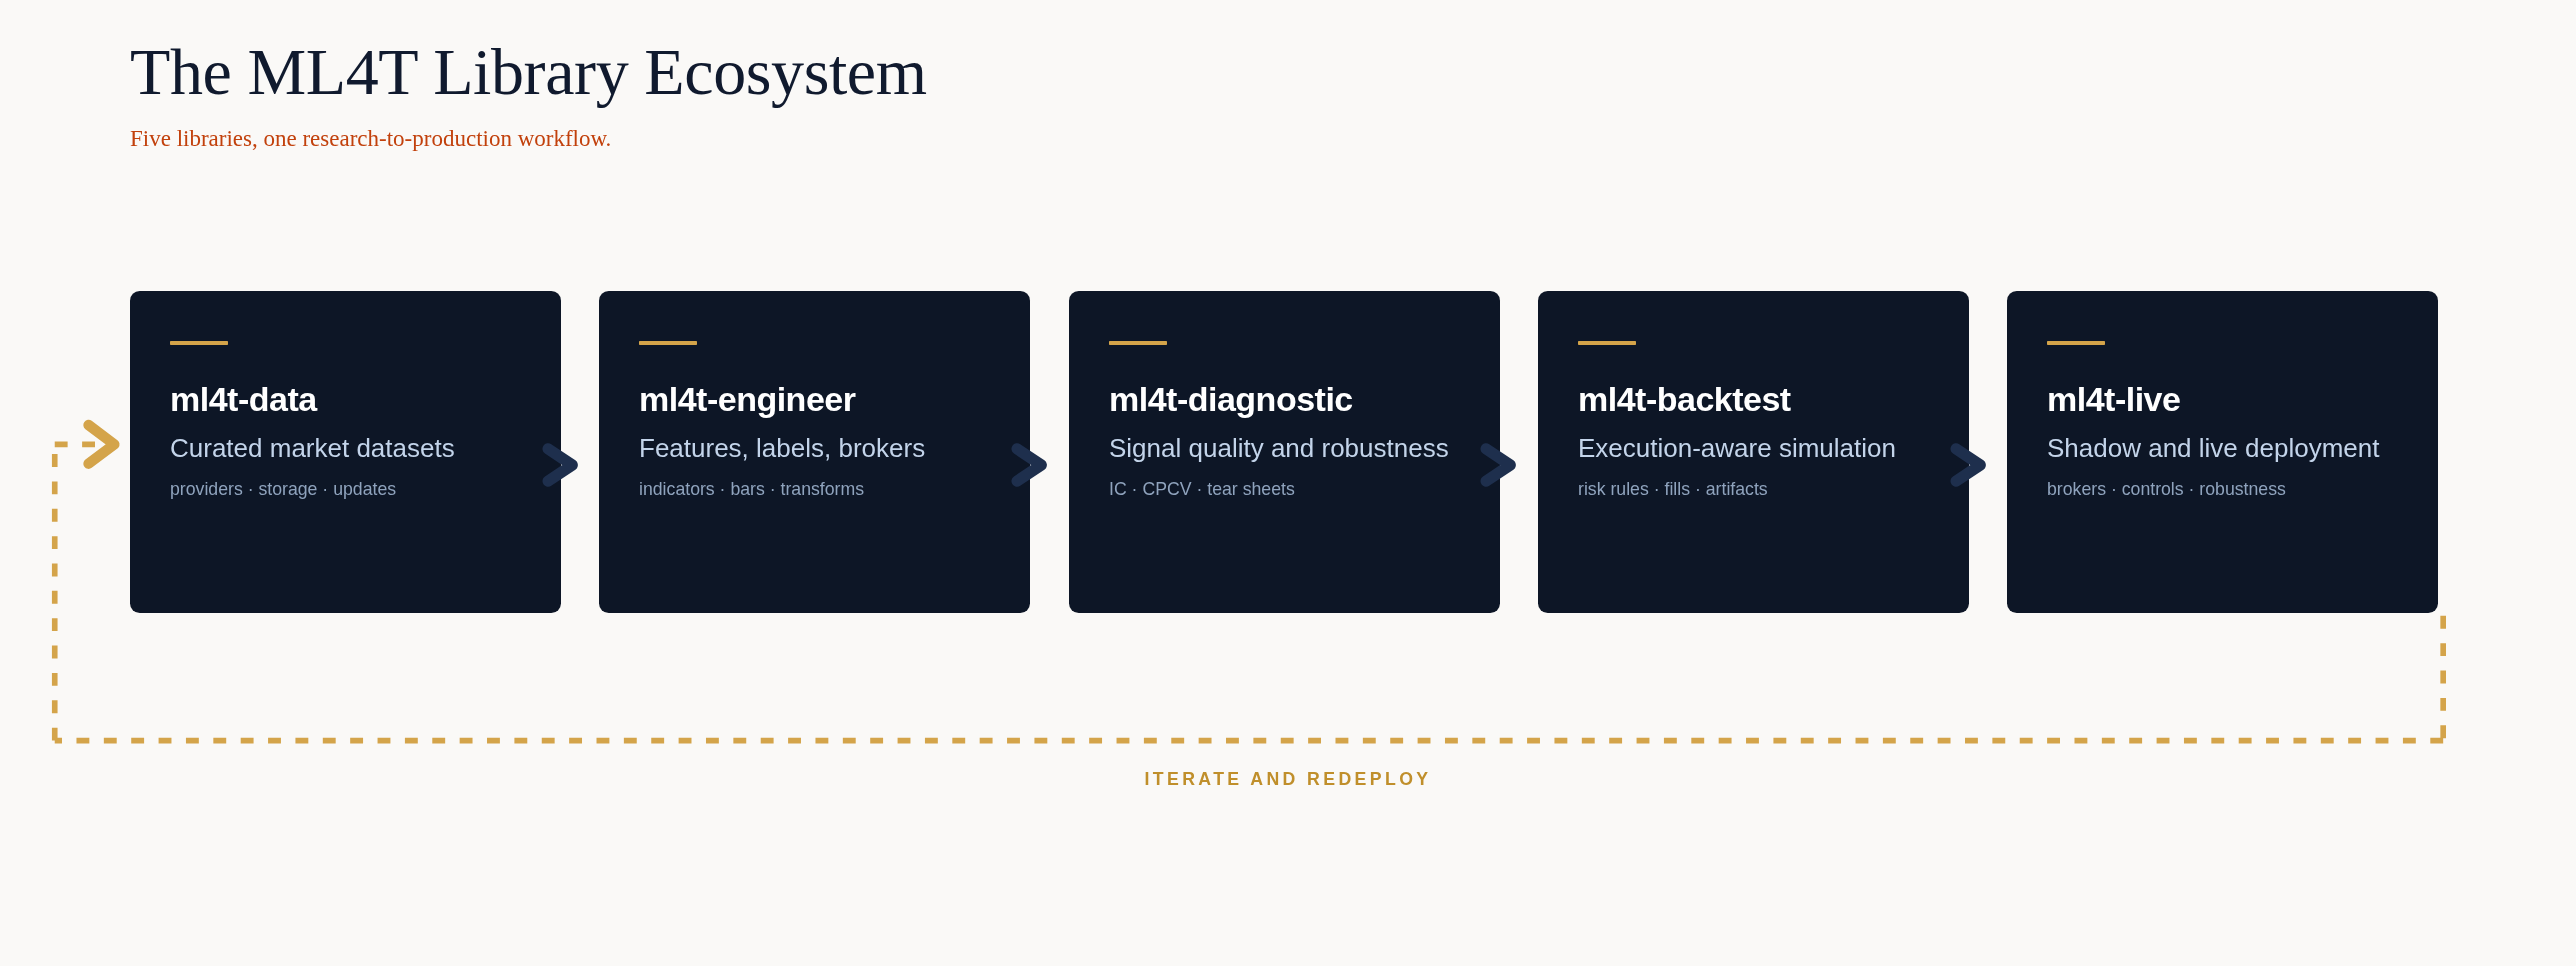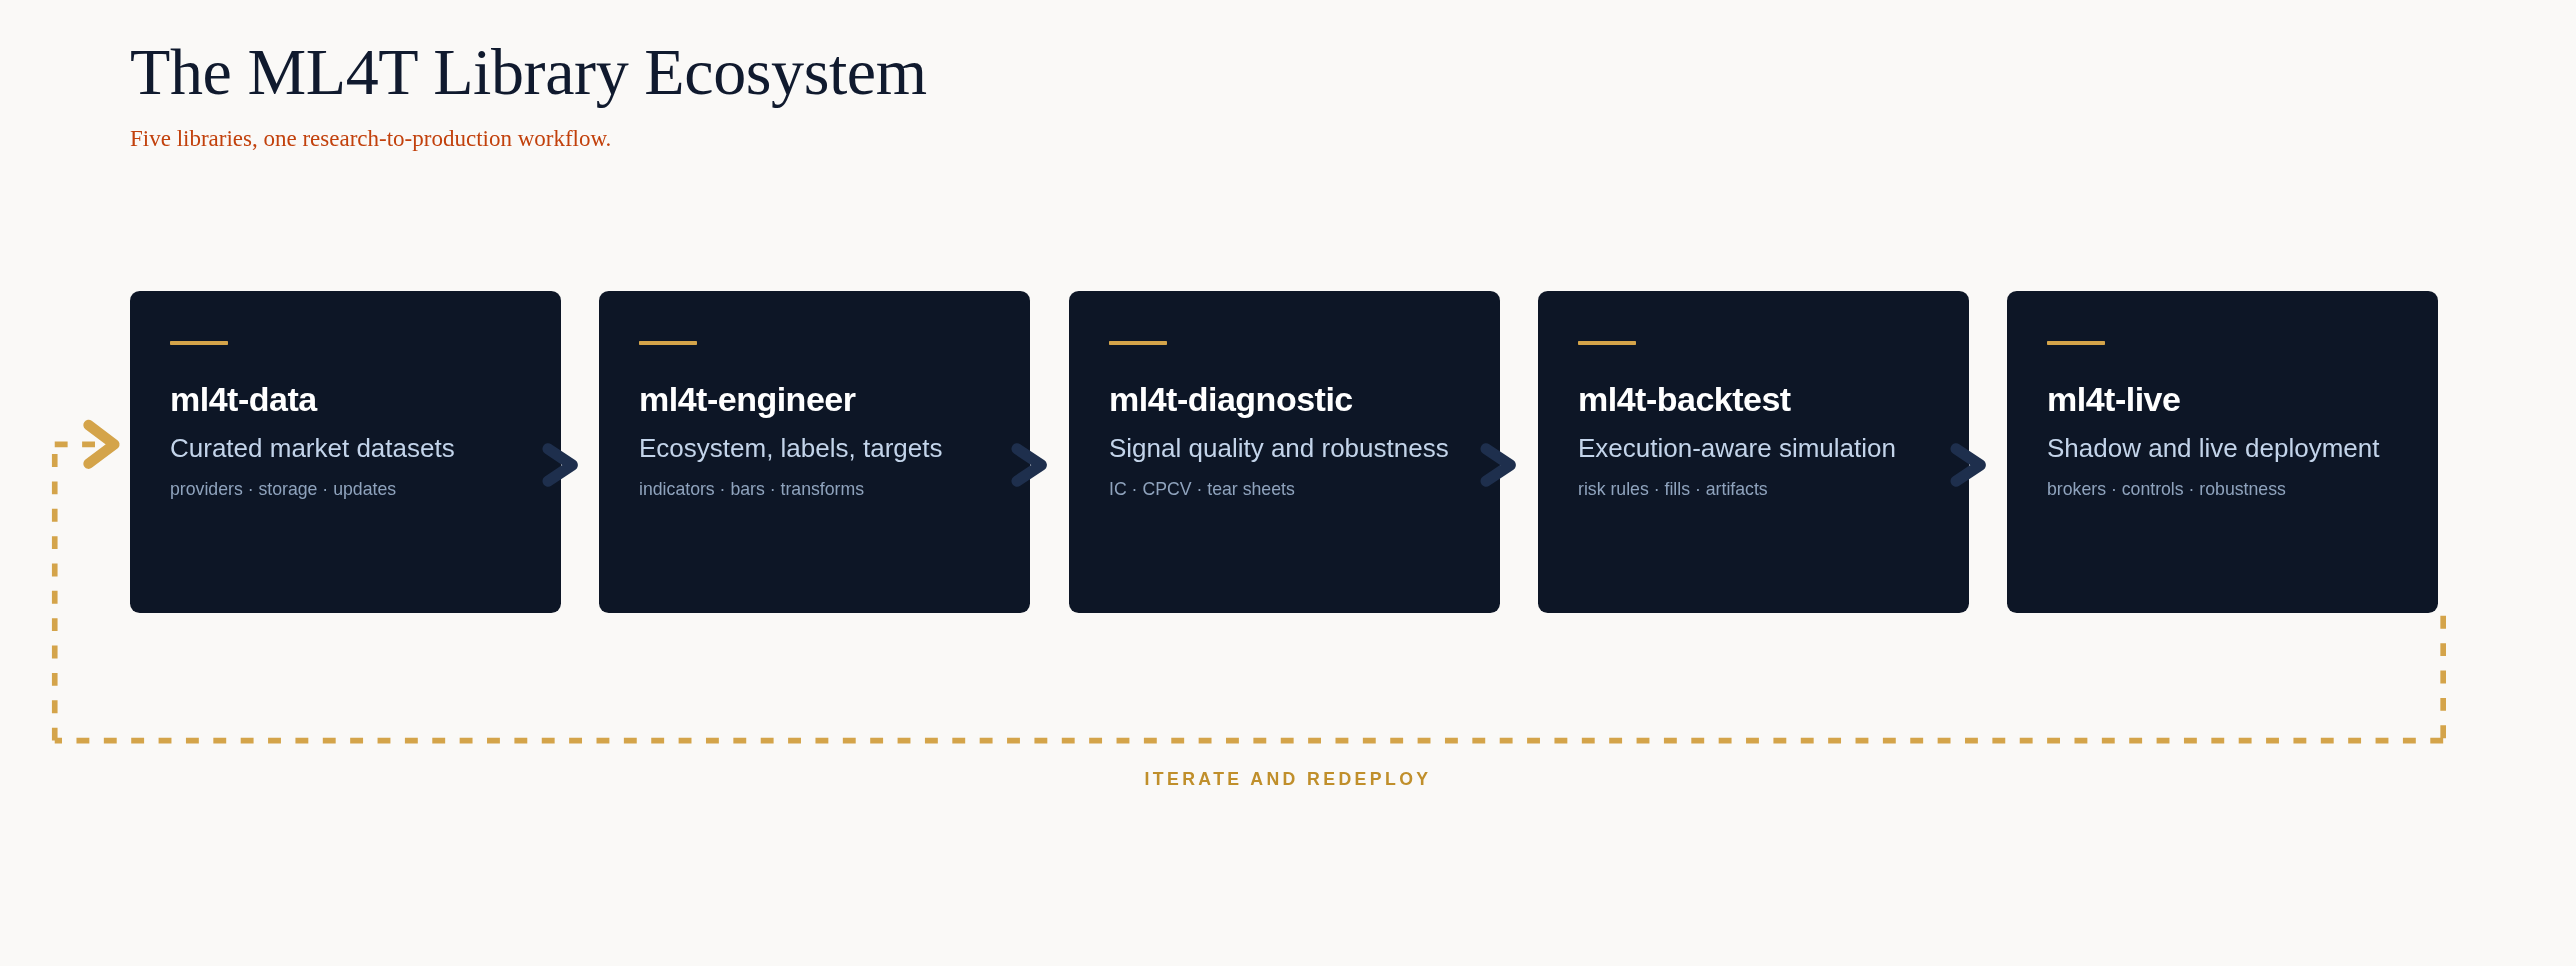--- a/index.html
+++ b/index.html
@@ -173,21 +173,21 @@
 
     <div class="chevron" style="left:402px;">
       <svg viewBox="0 0 72 72" width="58" height="58">
         <path d="M 20 16 L 50 36 L 20 56" stroke="#1e2f4d" stroke-width="14" stroke-linecap="round" stroke-linejoin="round" fill="none"></path>
       </svg>
     </div>
 
     <div class="card" style="left:469px;">
       <div class="card-accent"></div>
       <div class="card-title">ml4t-engineer</div>
-      <div class="card-desc">Ecosystem, labels, targets</div>
+      <div class="card-desc">Features, labels, brokers</div>
       <div class="card-tags">indicators · bars · transforms</div>
     </div>
 
     <div class="chevron" style="left:871px;">
       <svg viewBox="0 0 72 72" width="58" height="58">
         <path d="M 20 16 L 50 36 L 20 56" stroke="#1e2f4d" stroke-width="14" stroke-linecap="round" stroke-linejoin="round" fill="none"></path>
       </svg>
     </div>
 
     <div class="card" style="left:939px;">

